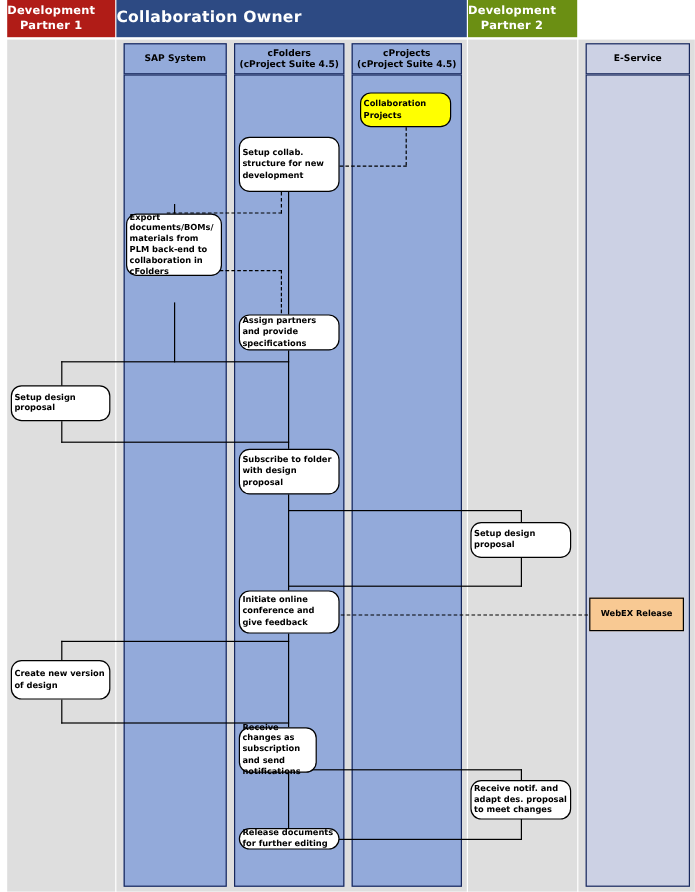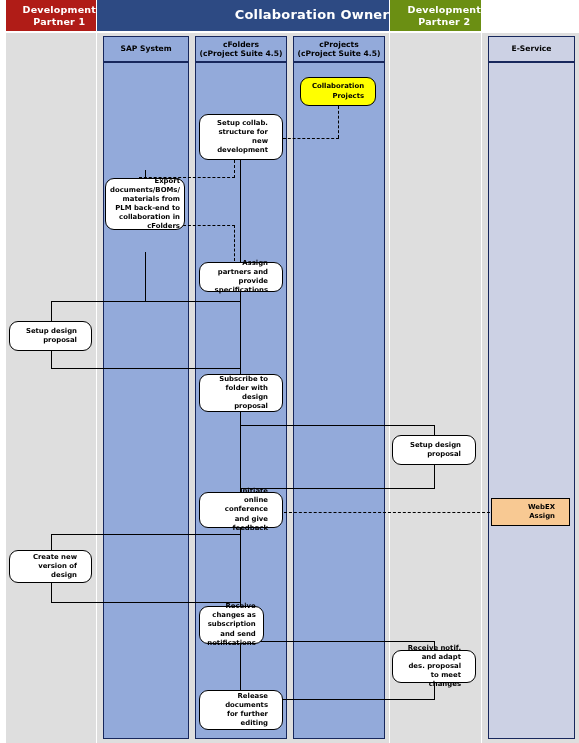--- a/index.html
+++ b/index.html
@@ -2,38 +2,38 @@
 <html><head>
 <meta charset="utf-8">
 <style>
   html,body{margin:0;padding:0;background:#ffffff;}
   body{width:579px;height:743px;position:relative;overflow:hidden;
        font-family:"DejaVu Sans", sans-serif;}
   #canvas{position:absolute;left:0;top:0;width:579px;height:743px;}
 
   
   .lane-header{position:absolute;color:#ffffff;display:flex;align-items:center;
-               justify-content:flex-end;text-align:center;font-size:9.5px;
+               justify-content:flex-start;text-align:center;font-size:9.5px;
                font-weight:bold;line-height:1.25;letter-spacing:.2px;}
   .lane-col{position:absolute;background:#dedede;}
 
   
   .sys-header{position:absolute;background:#93aada;border:1.5px solid #17275c;
               display:flex;align-items:center;justify-content:center;
               text-align:center;font-size:7.6px;font-weight:bold;line-height:1.25;
               color:#000;}
   .sys-header.eservice{background:#ccd1e4;}
   .sys-body{position:absolute;background:#93aada;border:1.2px solid #17275c;}
   .sys-body.eservice{background:#ccd1e4;}
 
   
   .act{position:absolute;background:#ffffff;border:1.2px solid #000000;
        border-radius:9px;display:flex;align-items:center;justify-content:center;
-       text-align:right;font-size:6.9px;line-height:1.32;color:#000;
-       padding:1px 14px;box-sizing:border-box;font-weight:bold;}
+       text-align:left;font-size:6.9px;line-height:1.32;color:#000;
+       padding:1px 2px;box-sizing:border-box;font-weight:bold;}
   .act.yellow{background:#ffff00;}
   .act.orange{background:#f8c993;border-radius:0;border:1px solid #000;}
 
   
   .ln{position:absolute;background:#000;}
   .lnh{height:1px;}
   .lnv{width:1px;}
   .dh{position:absolute;height:0;border-top:1.4px dashed #000;}
   .dv{position:absolute;width:0;border-left:1.4px dashed #000;}
 </style>
@@ -159,32 +159,32 @@
 
   <div class="act" style="left:392px;top:435px;width:84px;height:30px;">
     <span>Setup design proposal</span>
   </div>
 
   <div class="act" style="left:199px;top:492px;width:84px;height:36px;">
     <span>Initiate online conference and give feedback</span>
   </div>
 
   <div class="act orange" style="left:491px;top:498px;width:79px;height:28px;">
-    <span>WebEX Assign</span>
+    <span>WebEX Release</span>
   </div>
 
   <div class="act" style="left:9px;top:550px;width:83px;height:33px;">
     <span>Create new version of design</span>
   </div>
 
   <div class="act" style="left:199px;top:606px;width:65px;height:38px;">
     <span>Receive changes as subscription and send notifications</span>
   </div>
 
   <div class="act" style="left:392px;top:650px;width:84px;height:33px;">
     <span>Receive notif. and adapt des. proposal to meet changes</span>
   </div>
 
-  <div class="act" style="left:199px;top:690px;width:84px;height:40px;">
+  <div class="act" style="left:199px;top:690px;width:84px;height:18px;">
     <span>Release documents for further editing</span>
   </div>
 
 </div>
 
 </body></html>

